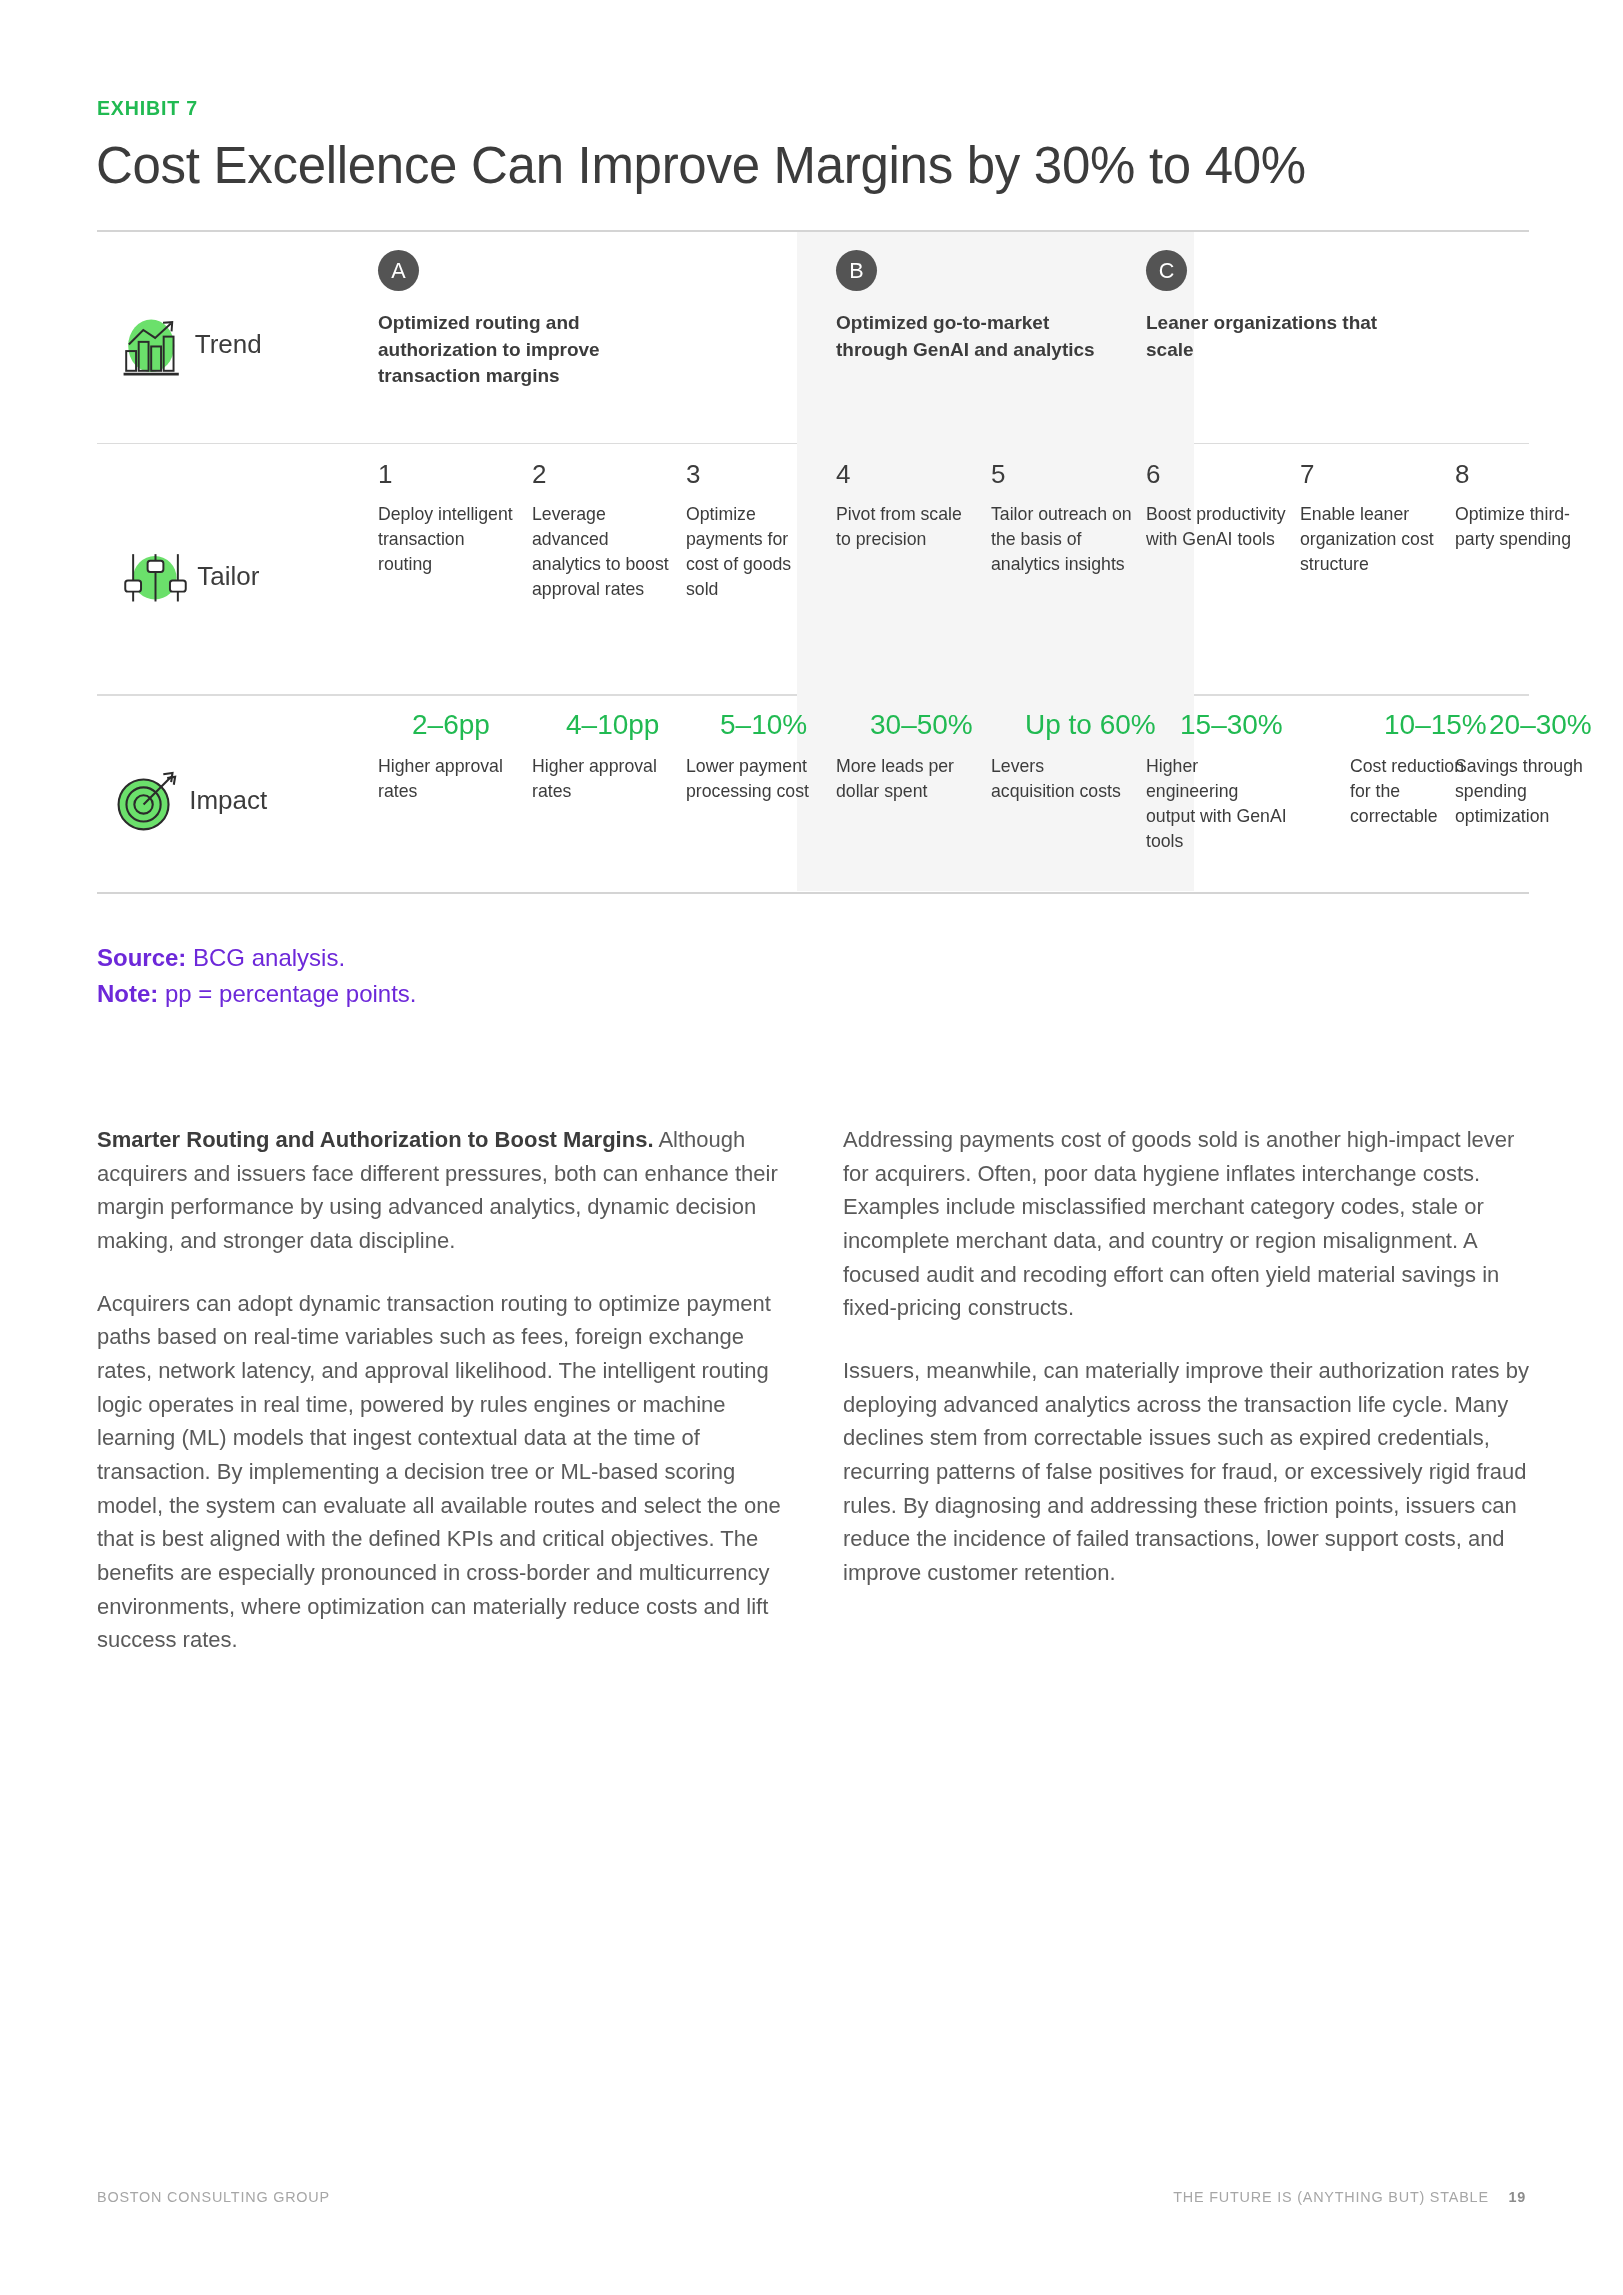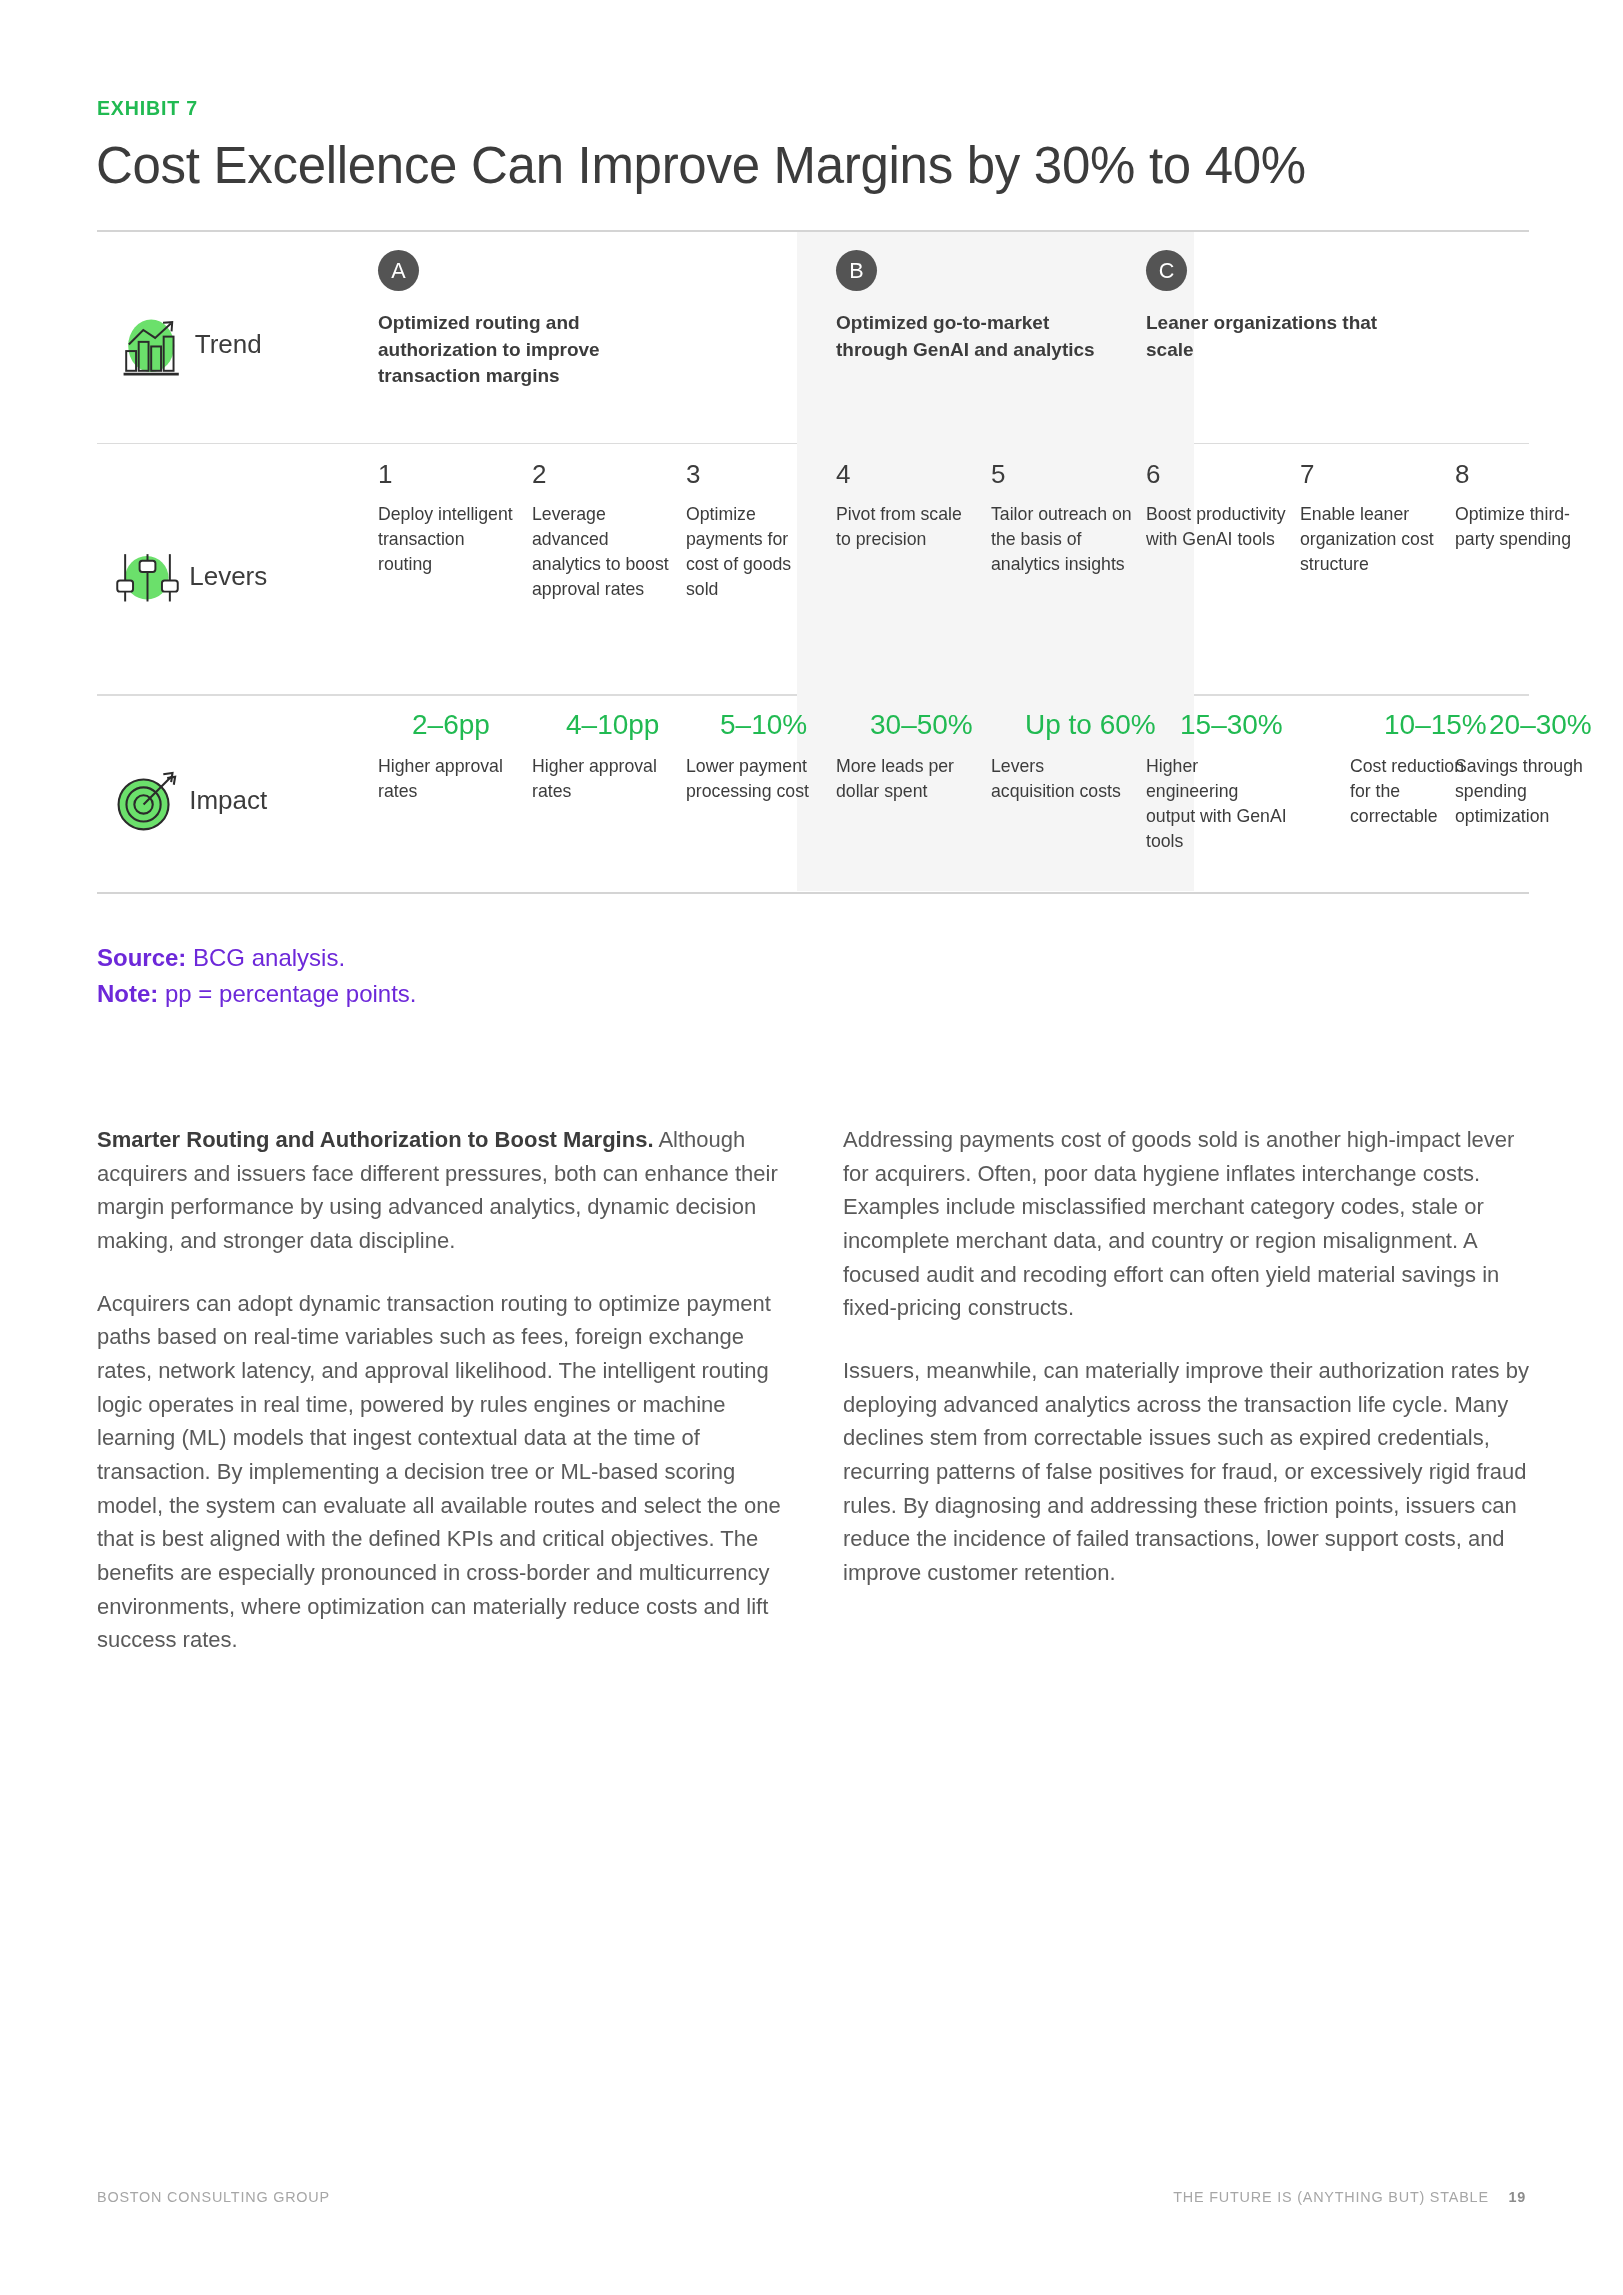--- a/index.html
+++ b/index.html
@@ -167,21 +167,21 @@
             <g fill="none" stroke="#2b2b2b" stroke-width="3">
               <line x1="20" y1="20" x2="20" y2="92"></line>
               <line x1="54" y1="20" x2="54" y2="92"></line>
               <line x1="88" y1="20" x2="88" y2="92"></line>
               <rect x="8" y="60" width="24" height="17" rx="4" fill="#ffffff"></rect>
               <rect x="42" y="30" width="24" height="17" rx="4" fill="#ffffff"></rect>
               <rect x="76" y="60" width="24" height="17" rx="4" fill="#ffffff"></rect>
             </g>
           </svg>
         </span>
-        <span class="word">Levers</span>
+        <span class="word">Tailor</span>
       </div>
       <div class="cells" id="levercells">
           <div class="cell" style="left: 96px; width: 141px;">
             <div class="num">1</div>
             <div class="desc">Deploy intelligent transaction routing</div>
           </div>
           <div class="cell" style="left: 250px; width: 141px;">
             <div class="num">2</div>
             <div class="desc">Leverage advanced analytics to boost approval rates</div>
           </div>

